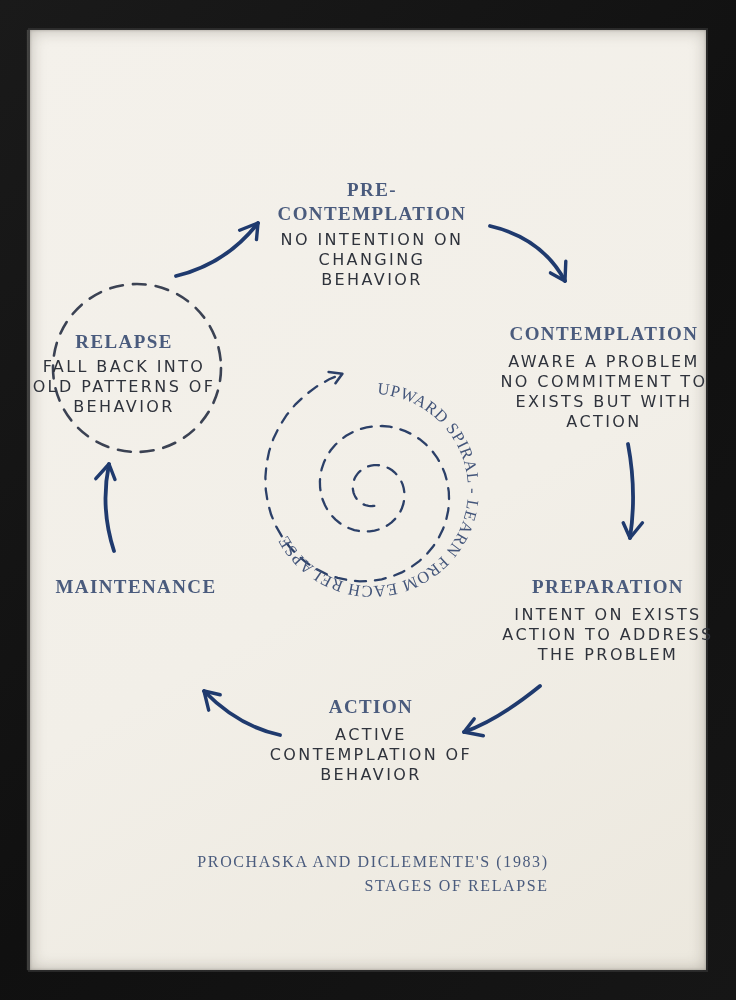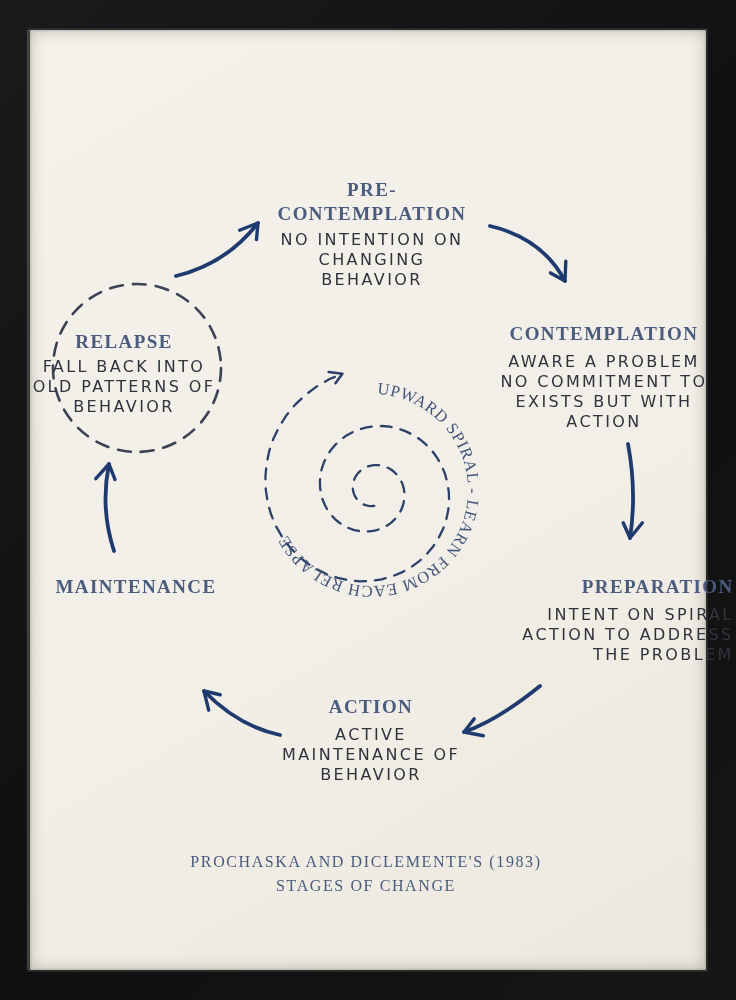--- a/index.html
+++ b/index.html
@@ -27,30 +27,30 @@
     color:#4a5b7d;font-weight:700;
   }
   .d{
     margin-top:6px;
     font-family:"DejaVu Sans","Liberation Sans",sans-serif;
     font-size:16px;line-height:20px;letter-spacing:2.4px;
     color:#2f333c;
   }
   #st-pre{left:342px;top:148px;}
   #st-con{left:574px;top:292px;}
-  #st-prep{left:598px;top:545px;text-align:right;}
+  #st-prep{left:578px;top:545px;}
   #st-act{left:341px;top:665px;}
   #st-main{left:106px;top:545px;}
   #st-rel{left:94px;top:300px;}
   #st-rel .d{margin-top:3px;}
   #st-pre .d{margin-top:4px;}
 
   .caption{
-    position:absolute;left:336px;top:820px;transform:translateX(-50%);
-    text-align:center;white-space:nowrap;
+    position:absolute;left:343px;top:820px;transform:translateX(-50%);
+    text-align:right;white-space:nowrap;
     font-family:"Liberation Serif","DejaVu Serif",serif;
     font-size:16px;line-height:24px;letter-spacing:1.6px;color:#4a5b7d;
   }
   .circ-text{
     font-family:"Liberation Serif","DejaVu Serif",serif;
     font-size:16.5px;letter-spacing:2px;fill:#43557a;
   }
 </style>
 </head>
 <body>
@@ -103,47 +103,47 @@
         <div>AWARE A PROBLEM</div>
         <div>NO COMMITMENT TO</div>
         <div>EXISTS BUT WITH</div>
         <div>ACTION</div>
       </div>
     </div>
 
     <div class="stage" id="st-prep">
       <div class="h">PREPARATION</div>
       <div class="d">
-        <div>INTENT ON SPIRAL</div>
+        <div>INTENT ON EXISTS</div>
         <div>ACTION TO ADDRESS</div>
         <div>THE PROBLEM</div>
       </div>
     </div>
 
     <div class="stage" id="st-act">
       <div class="h">ACTION</div>
       <div class="d">
         <div>ACTIVE</div>
-        <div>MAINTENANCE OF</div>
+        <div>CONTEMPLATION OF</div>
         <div>BEHAVIOR</div>
       </div>
     </div>
 
     <div class="stage" id="st-main">
       <div class="h">MAINTENANCE</div>
     </div>
 
     <div class="stage" id="st-rel">
       <div class="h">RELAPSE</div>
       <div class="d">
         <div>FALL BACK INTO</div>
         <div>OLD PATTERNS OF</div>
         <div>BEHAVIOR</div>
       </div>
     </div>
 
     <div class="caption">
       <div>PROCHASKA AND DICLEMENTE'S (1983)</div>
-      <div>STAGES OF CHANGE</div>
+      <div>STAGES OF RELAPSE</div>
     </div>
 
   </div>
 </div>
 
 </body></html>

